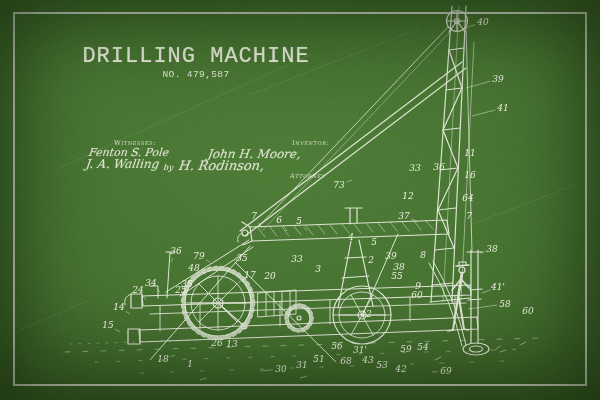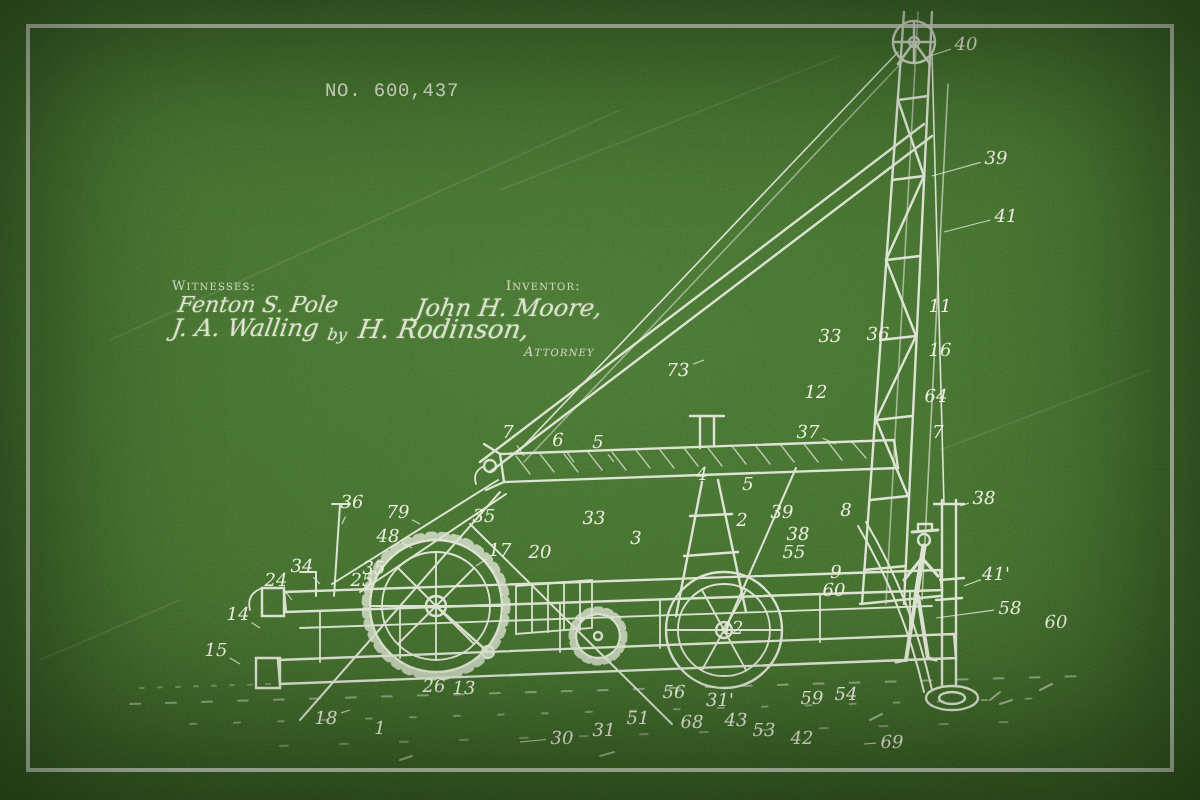--- a/index.html
+++ b/index.html
@@ -16,21 +16,21 @@
   .txt{position:absolute;z-index:4;color:#e6e9d8;}
   .title-block{left:20px;top:41px;width:352px;text-align:center;}
   .t1{font-family:"Liberation Mono","DejaVu Sans Mono",monospace;font-size:24px;line-height:28px;
       letter-spacing:1px;text-shadow:0 0 1px rgba(235,240,220,.55);}
   .t2{font-family:"Liberation Mono","DejaVu Sans Mono",monospace;font-size:22px;line-height:26px;
       letter-spacing:1px;margin-top:3px;text-shadow:0 0 1px rgba(235,240,220,.55);}
   .t3{font-family:"Liberation Mono","DejaVu Sans Mono",monospace;font-size:9.5px;line-height:10.5px;
       letter-spacing:.4px;opacity:.95;}
   .t3.first{margin-top:7px;}
   .tiny-label{font-size:6.5px;font-variant:small-caps;letter-spacing:.6px;opacity:.85;
-      font-family:"DejaVu Serif","Liberation Serif",serif;}
+      font-family:"DejaVu Serif","Liberation Serif",serif;margin-left:28px;}
   .sig{font-family:"DejaVu Serif","Liberation Serif",serif;font-style:italic;
       transform:skewX(-9deg);transform-origin:left bottom;opacity:.95;white-space:nowrap;
       text-shadow:0 0 1px rgba(235,240,220,.4);}
   #part-labels text{font-family:"DejaVu Serif","Liberation Serif",serif;font-style:italic;
       font-size:9px;fill:#eceede;text-anchor:middle;}
   #part-labels line{stroke:#e9ecdf;stroke-width:.6;opacity:.8;}
   .ink{stroke:#e9ecdf;fill:none;stroke-width:1.2;stroke-linecap:round;}
 </style>
 </head>
 <body>
@@ -280,26 +280,27 @@
         <text x="406" y="352">59</text>
         <text x="337" y="349">56</text>
         <text x="360" y="353">31'</text>
         <text x="366" y="317">42</text>
       </g>
 
     <rect x="0" y="0" width="600" height="400" filter="url(#grainW)" opacity="0.14"></rect>
   </svg>
 
   <div class="txt title-block">
-    <div class="t3">NO. 600,437</div>
+    <div class="t2">DRILLING MACHINE</div>
+    <div class="t3">NO. 479,587</div>
   </div>
 
   <span class="txt tiny-label" style="left:86px;top:139px;">Witnesses:</span>
   <span class="txt sig" style="left:88px;top:146px;font-size:11px;">Fenton S. Pole</span>
   <span class="txt sig" style="left:85px;top:157px;font-size:12px;">J. A. Walling</span>
 
-  <span class="txt tiny-label" style="left:253px;top:139px;text-align:center;">Inventor:</span>
+  <span class="txt tiny-label" style="left:264px;top:139px;text-align:center;">Inventor:</span>
   <span class="txt sig" style="left:207px;top:147px;font-size:12px;">John H. Moore,</span>
   <span class="txt sig" style="left:163px;top:163px;font-size:8px;">by</span>
   <span class="txt sig" style="left:178px;top:158px;font-size:13px;">H. Rodinson,</span>
   <span class="txt tiny-label" style="left:262px;top:172px;font-style:italic;">Attorney</span>
 
 </div>
 
 </body></html>

